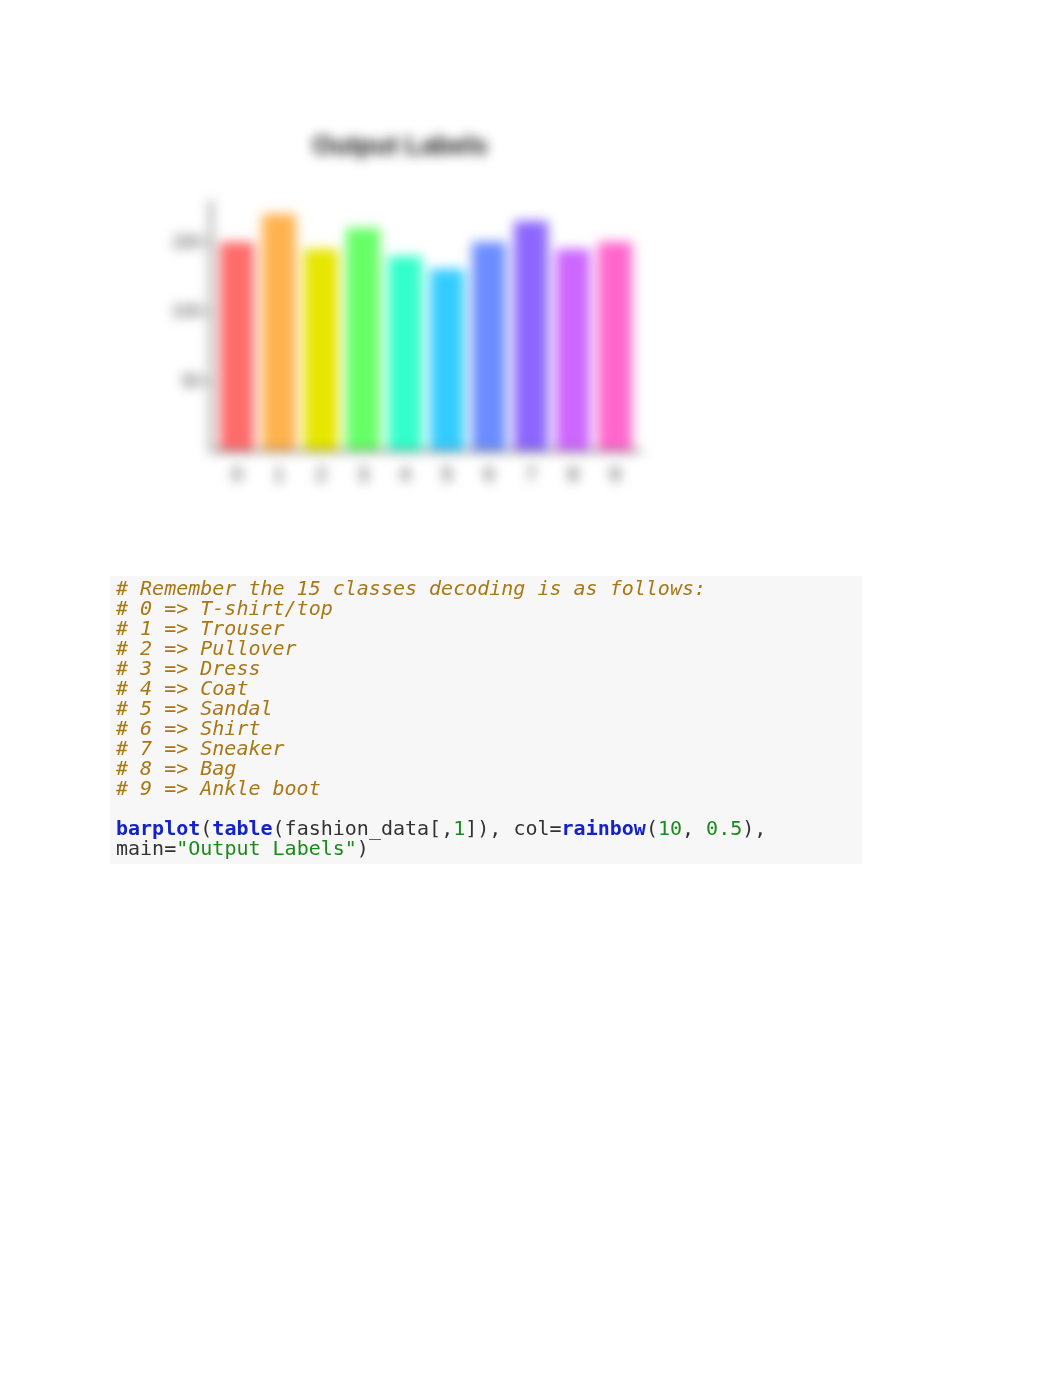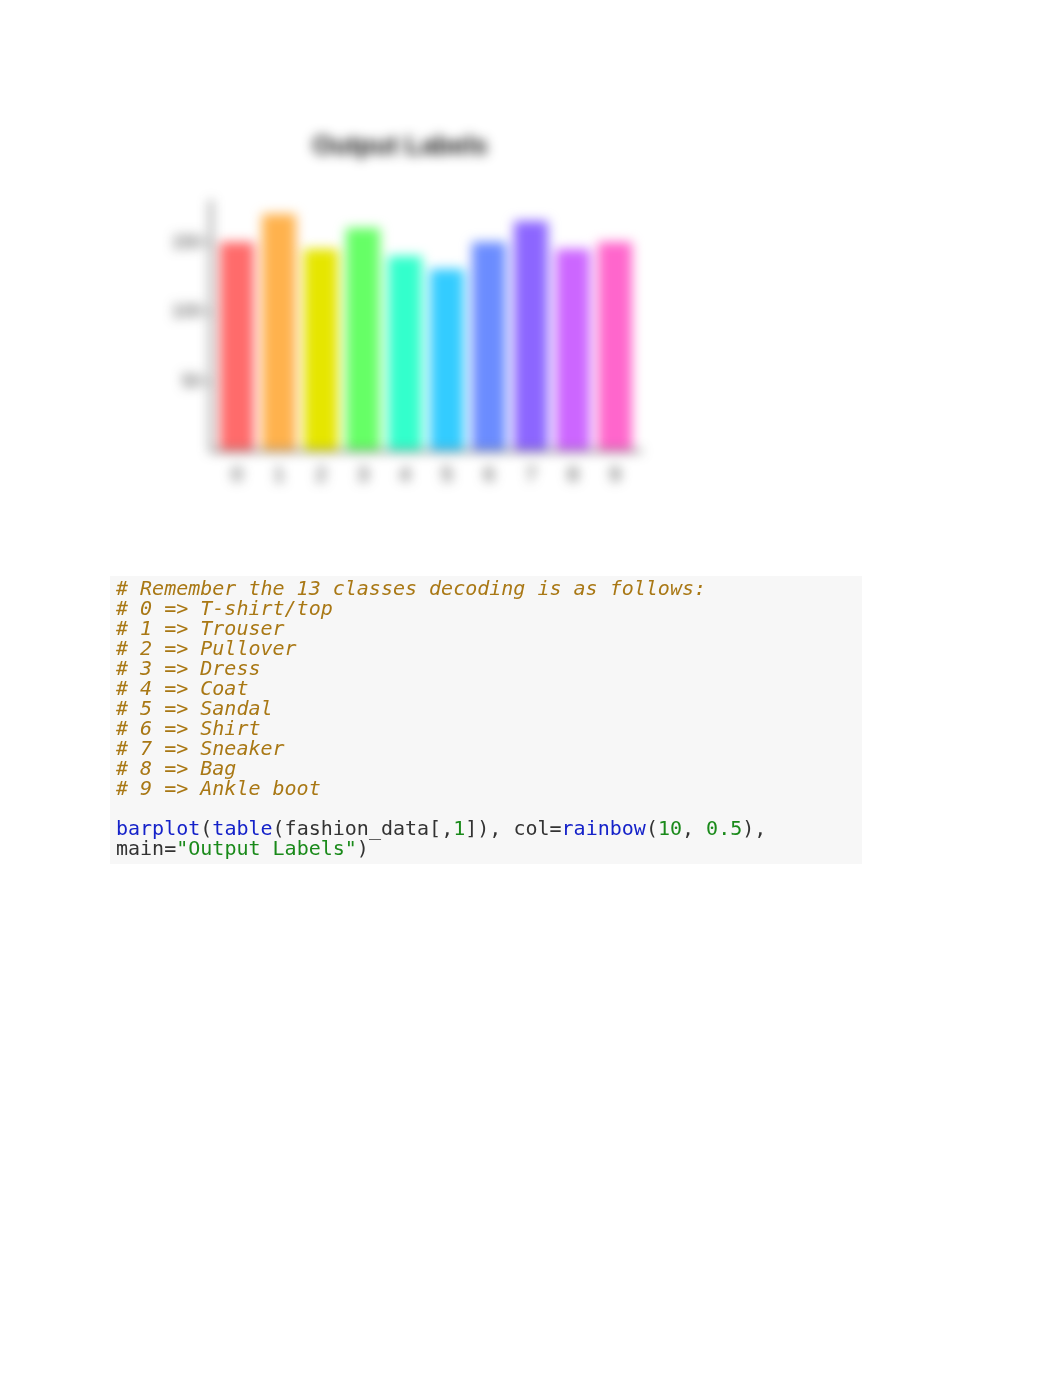--- a/index.html
+++ b/index.html
@@ -85,21 +85,21 @@
     top: 576px;
     width: 740px;
     background: #f7f7f7;
     padding: 2px 6px 6px 6px;
     line-height: 1.0;
     white-space: pre-wrap;
     word-wrap: break-word;
   }
   .code-block span { white-space: pre-wrap; }
   .c-comment { color: #a97815; font-style: italic; }
-  .c-kw      { color: #1522c9; }
+  .c-kw      { color: #1522c9; font-weight: bold; }
   .c-num     { color: #1a8a1a; }
   .c-str     { color: #1a8a1a; }
   .c-plain   { color: #333333; }
 </style>
 </head>
 <body>
 
 <div class="page">
 
   <div class="chart-wrap">
@@ -129,21 +129,21 @@
         <div class="x-lab" style="left: 260px;">6</div>
         <div class="bar" style="left: 302px; height: 229.167px; background: rgb(140, 102, 255);"></div>
         <div class="x-lab" style="left: 302px;">7</div>
         <div class="bar" style="left: 344px; height: 201.389px; background: rgb(204, 102, 255);"></div>
         <div class="x-lab" style="left: 344px;">8</div>
         <div class="bar" style="left: 386px; height: 208.333px; background: rgb(255, 102, 204);"></div>
         <div class="x-lab" style="left: 386px;">9</div>
       </div>
   </div>
 
-  <div class="code-block"><span class="c-comment"># Remember the 13 classes decoding is as follows:</span>
+  <div class="code-block"><span class="c-comment"># Remember the 15 classes decoding is as follows:</span>
 <span class="c-comment"># 0 =&gt; T-shirt/top</span>
 <span class="c-comment"># 1 =&gt; Trouser</span>
 <span class="c-comment"># 2 =&gt; Pullover</span>
 <span class="c-comment"># 3 =&gt; Dress</span>
 <span class="c-comment"># 4 =&gt; Coat</span>
 <span class="c-comment"># 5 =&gt; Sandal</span>
 <span class="c-comment"># 6 =&gt; Shirt</span>
 <span class="c-comment"># 7 =&gt; Sneaker</span>
 <span class="c-comment"># 8 =&gt; Bag</span>
 <span class="c-comment"># 9 =&gt; Ankle boot</span>

